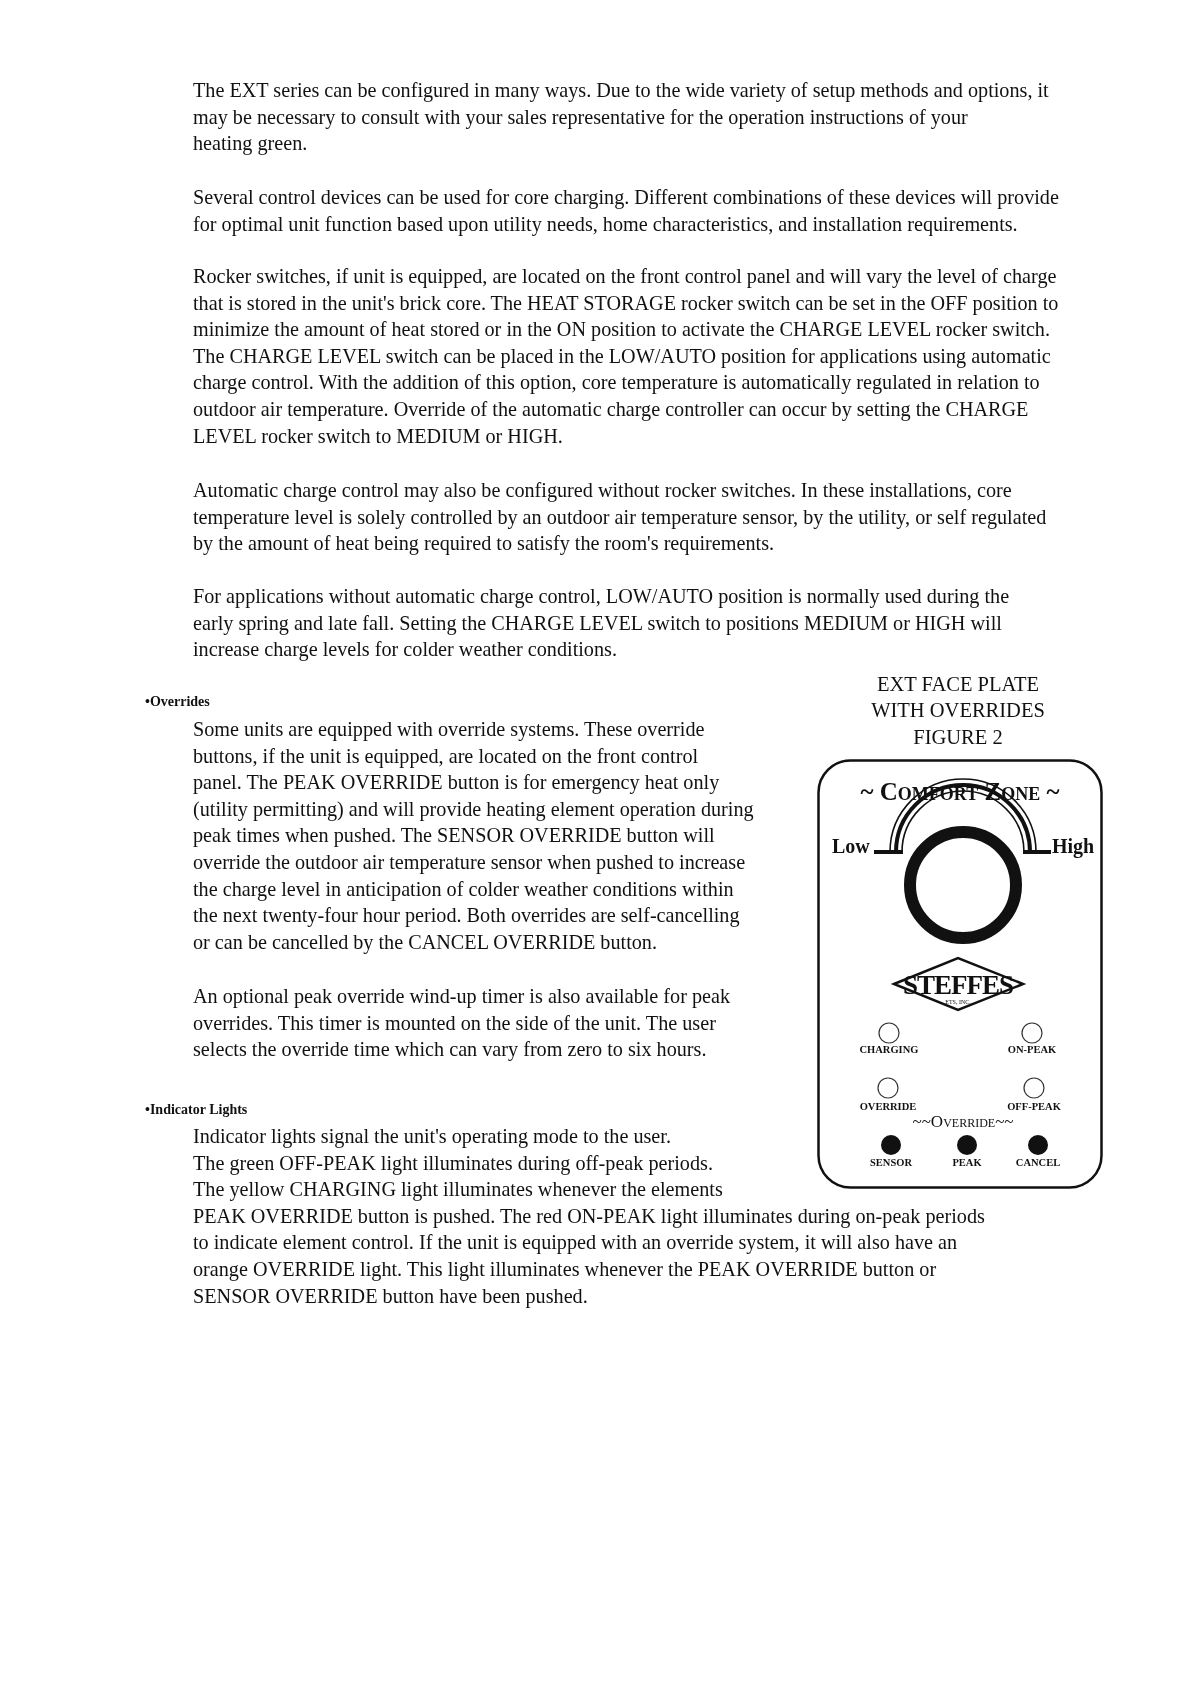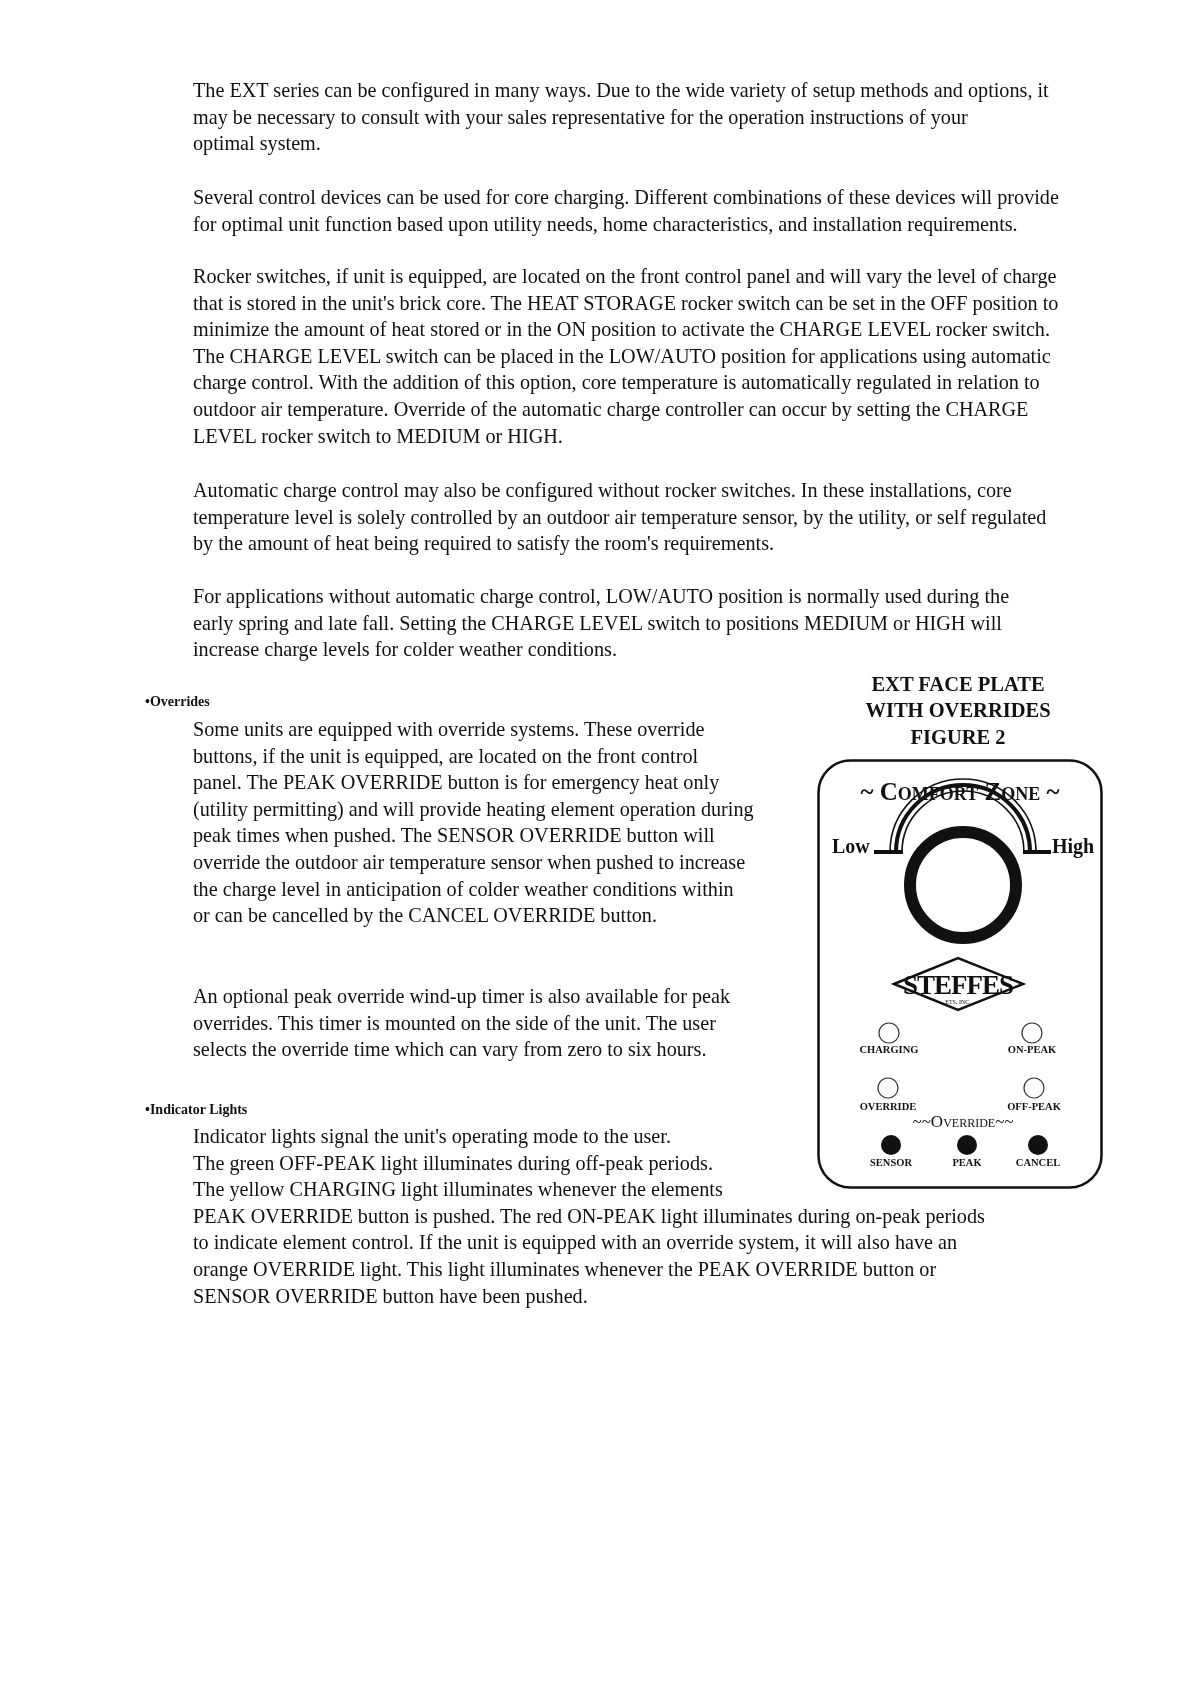--- a/index.html
+++ b/index.html
@@ -1,32 +1,32 @@
 <!DOCTYPE html>
 <html><head>
 <meta charset="utf-8">
 <style>
   html, body { margin: 0; padding: 0; background: #ffffff; }
   body { width: 1191px; height: 1684px; position: relative; overflow: hidden;
          font-family: "Liberation Serif", "DejaVu Serif", serif; color: #111; }
   .para { position: absolute; left: 193px; font-size: 20.2px; line-height: 26.6px; white-space: nowrap; }
   .para .ln { display: block; font-family: Liberation Serif, serif; }
   .heading { position: absolute; left: 145px; font-size: 14px; font-weight: bold; line-height: 26.6px; white-space: nowrap; }
-  .caption { position: absolute; left: 823px; width: 270px; text-align: center; font-weight: bold; font-size: 20.5px; line-height: 26.4px; }
+  .caption { position: absolute; left: 823px; width: 270px; text-align: center; font-weight: normal; font-size: 20.5px; line-height: 26.4px; }
   .caption .ln { display: block; }
   #panel { position: absolute; left: 817px; top: 759px; }
   svg text { font-family: "Liberation Serif", "DejaVu Serif", serif; }
 </style>
 </head>
 <body>
 
 <div class="para" style="top:77px">
   <span class="ln">The EXT series can be configured in many ways.  Due to the wide variety of setup methods and options, it</span>
   <span class="ln">may be necessary to consult with your sales representative for the operation instructions of your</span>
-  <span class="ln">optimal system.</span>
+  <span class="ln">heating green.</span>
 </div>
 <div class="para" style="top:184px">
   <span class="ln">Several control devices can be used for core charging.  Different combinations of these devices will provide</span>
   <span class="ln">for optimal unit function based upon utility needs, home characteristics, and installation requirements.</span>
 </div>
 <div class="para" style="top:263px">
   <span class="ln">Rocker switches, if unit is equipped, are located on the front control panel and will vary the level of charge</span>
   <span class="ln">that is stored in the unit's brick core.  The HEAT STORAGE rocker switch can be set in the OFF position to</span>
   <span class="ln">minimize the amount of heat stored or in the ON position to activate the CHARGE LEVEL rocker switch.</span>
   <span class="ln">The CHARGE LEVEL switch can be placed in the LOW/AUTO position for applications using automatic</span>
@@ -47,20 +47,21 @@
 
 <div class="heading" style="top:689px">•Overrides</div>
 <div class="para" style="top:716px">
   <span class="ln">Some units are equipped with override systems.  These override</span>
   <span class="ln">buttons, if the unit is equipped, are located on the front control</span>
   <span class="ln">panel.  The PEAK OVERRIDE button is for emergency heat only</span>
   <span class="ln">(utility permitting) and will provide heating element operation during</span>
   <span class="ln">peak times when pushed.  The SENSOR OVERRIDE button will</span>
   <span class="ln">override the outdoor air temperature sensor when pushed to increase</span>
   <span class="ln">the charge level in anticipation of colder weather conditions within</span>
+  <span class="ln">the next twenty-four hour period.  Both overrides are self-cancelling</span>
   <span class="ln">or can be cancelled by the CANCEL OVERRIDE button.</span>
 </div>
 <div class="para" style="top:983px">
   <span class="ln">An optional peak override wind-up timer is also available for peak</span>
   <span class="ln">overrides.  This timer is mounted on the side of the unit.  The user</span>
   <span class="ln">selects the override time which can vary from zero to six hours.</span>
 </div>
 
 <div class="heading" style="top:1097px">•Indicator Lights</div>
 <div class="para" style="top:1123px">

